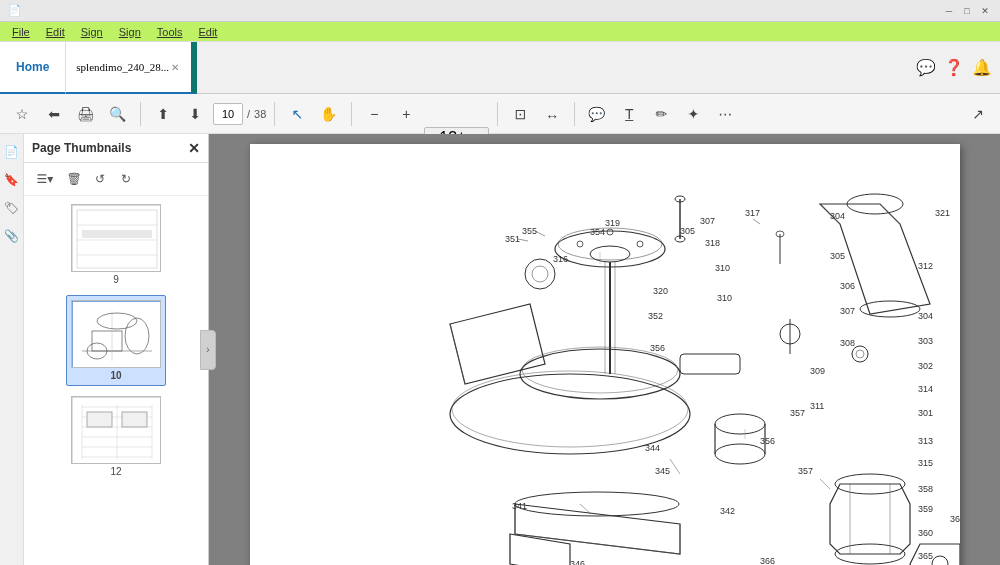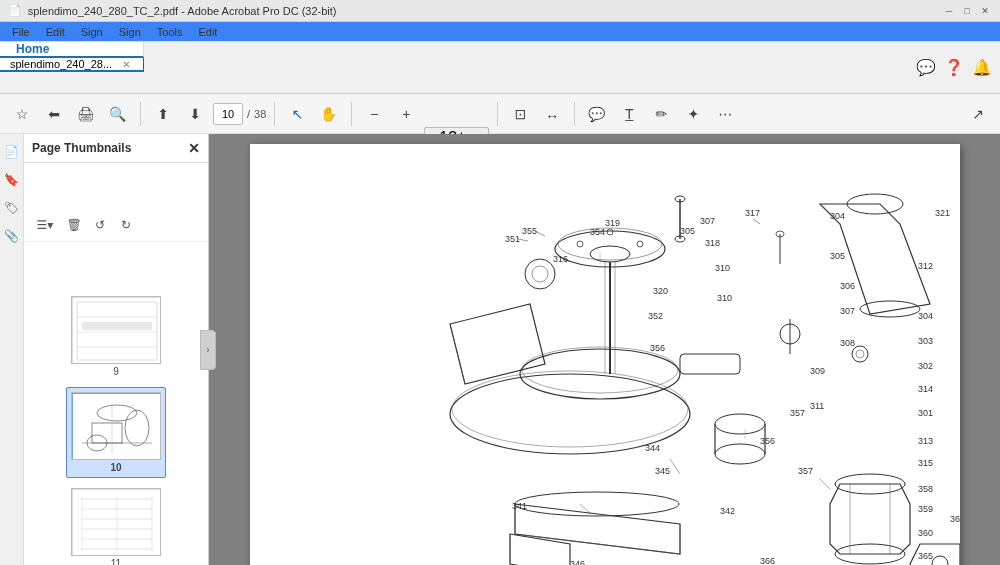--- a/index.html
+++ b/index.html
@@ -21,27 +21,28 @@
     .title-bar-right { display: flex; gap: 4px; }
     .win-btn {
       width: 14px; height: 14px;
       display: flex; align-items: center; justify-content: center;
       font-size: 9px; cursor: pointer; color: #555;
     }
 
     
     .menu-bar {
       height: 20px;
-      background: #3b82f6;
+      background: #bef264;
       display: flex;
       align-items: center;
       padding: 0 4px;
       border-bottom: 1px solid #ddd;
       font-size: 11px;
       color: #333;
+      text-decoration: underline;
     }
     .menu-item {
       padding: 2px 8px;
       cursor: pointer;
     }
     .ribbon-tab {
       display: flex;
       align-items: center;
       padding: 0 16px;
       font-size: 12px;
@@ -53,23 +54,24 @@
       border-bottom: 2px solid #1a6fb5;
       color: #1a6fb5;
       font-weight: bold;
     }
     .ribbon-tab-doc {
       display: flex;
       align-items: center;
       padding: 0 10px;
       font-size: 11px;
       cursor: pointer;
-      border-right: 1px solid #0f766e;
+      border-right: 6px solid #0f766e;
       max-width: 180px;
-      gap: 8px;
+      gap: 0;
+      font-family: Liberation Serif, serif;
     }
     .ribbon-tab-doc .tab-label {
       overflow: hidden;
       text-overflow: ellipsis;
       white-space: nowrap;
     }
     .close-tab {
       font-size: 10px;
       color: #888;
       cursor: pointer;
@@ -138,21 +140,20 @@
     }
 
     
     .sidebar {
       width: 185px;
       background: white;
       border-right: 1px solid #ccc;
       display: flex;
       flex-direction: column;
       position: relative;
-      gap: 46px;
     }
     .sidebar-header {
       display: flex;
       align-items: center;
       justify-content: space-between;
       padding: 6px 8px;
       border-bottom: 1px solid #ddd;
       font-size: 12px;
       font-weight: bold;
       color: #333;
@@ -270,21 +271,20 @@
       width: 90px;
       height: 68px;
       background: white;
       border: 1px solid #bbb;
     }
 
     .ribbon-tabs {
       display: flex;
       height: 52px;
       align-items: stretch;
-      flex-direction: column;
     }
 
     .header-row {
       display: flex;
       align-items: stretch;
       height: 52px;
       background: #f0f0f0;
       border-bottom: 1px solid #ccc;
     }
 
@@ -300,21 +300,20 @@
       color: #666;
       cursor: pointer;
     }
   </style>
 </head>
 <body>
 
 <div class="title-bar">
   <div class="title-bar-left">
     <span>📄</span>
-    <span>splendimo_240_280_TC_2.pdf - Adobe Acrobat Pro DC (32-bit)</span>
   </div>
   <div class="title-bar-right">
     <div class="win-btn">─</div>
     <div class="win-btn">□</div>
     <div class="win-btn">✕</div>
   </div>
 </div>
 
 <div class="menu-bar">
   <span class="menu-item">File</span>
@@ -428,35 +427,20 @@
           <ellipse cx="45" cy="20" rx="20" ry="8" fill="none" stroke="#555" stroke-width="0.7"></ellipse>
           <ellipse cx="65" cy="35" rx="12" ry="18" fill="none" stroke="#555" stroke-width="0.7"></ellipse>
           <rect x="20" y="30" width="30" height="20" fill="none" stroke="#555" stroke-width="0.7"></rect>
           <line x1="10" y1="50" x2="80" y2="50" stroke="#555" stroke-width="0.5"></line>
           <ellipse cx="25" cy="50" rx="10" ry="8" fill="none" stroke="#555" stroke-width="0.7"></ellipse>
           <line x1="40" y1="10" x2="40" y2="60" stroke="#aaa" stroke-width="0.4"></line>
         </svg>
         <span class="thumb-label" style="font-weight:bold;">10</span>
       </div>
 
-      <div class="thumb-item">
-        <svg class="thumb-drawing" width="90" height="68">
-          <rect width="90" height="68" fill="white" stroke="#bbb"></rect>
-          <line x1="10" y1="10" x2="80" y2="10" stroke="#ccc" stroke-width="0.5"></line>
-          <line x1="10" y1="20" x2="80" y2="20" stroke="#ccc" stroke-width="0.5"></line>
-          <line x1="10" y1="30" x2="80" y2="30" stroke="#ccc" stroke-width="0.5"></line>
-          <line x1="10" y1="40" x2="80" y2="40" stroke="#ccc" stroke-width="0.5"></line>
-          <line x1="10" y1="50" x2="80" y2="50" stroke="#ccc" stroke-width="0.5"></line>
-          <line x1="10" y1="60" x2="80" y2="60" stroke="#ccc" stroke-width="0.5"></line>
-          <line x1="10" y1="8" x2="10" y2="62" stroke="#ccc" stroke-width="0.5"></line>
-          <line x1="45" y1="8" x2="45" y2="62" stroke="#ccc" stroke-width="0.5"></line>
-          <line x1="80" y1="8" x2="80" y2="62" stroke="#ccc" stroke-width="0.5"></line>
-        </svg>
-        <span class="thumb-label">11</span>
-      </div>
 
       <div class="thumb-item">
         <svg class="thumb-drawing" width="90" height="68">
           <rect width="90" height="68" fill="white" stroke="#bbb"></rect>
           <line x1="10" y1="10" x2="80" y2="10" stroke="#ccc" stroke-width="0.5"></line>
           <line x1="10" y1="20" x2="80" y2="20" stroke="#ccc" stroke-width="0.5"></line>
           <line x1="10" y1="30" x2="80" y2="30" stroke="#ccc" stroke-width="0.5"></line>
           <line x1="10" y1="40" x2="80" y2="40" stroke="#ccc" stroke-width="0.5"></line>
           <line x1="10" y1="50" x2="80" y2="50" stroke="#ccc" stroke-width="0.5"></line>
           <line x1="10" y1="60" x2="80" y2="60" stroke="#ccc" stroke-width="0.5"></line>

